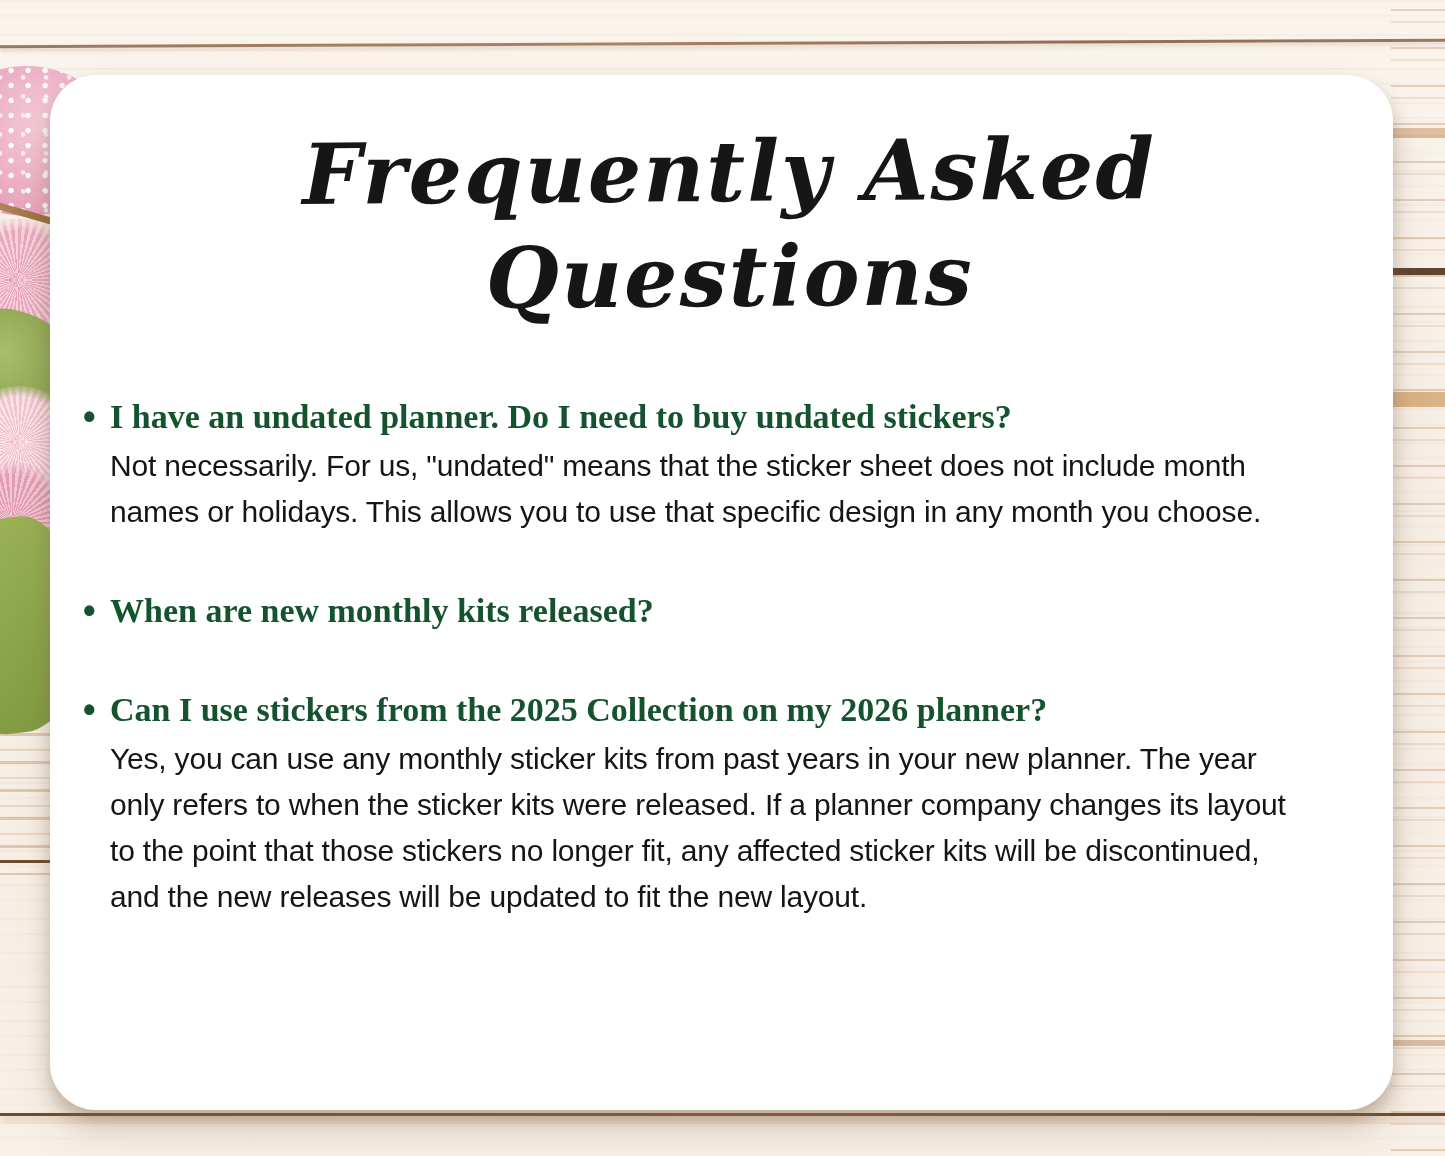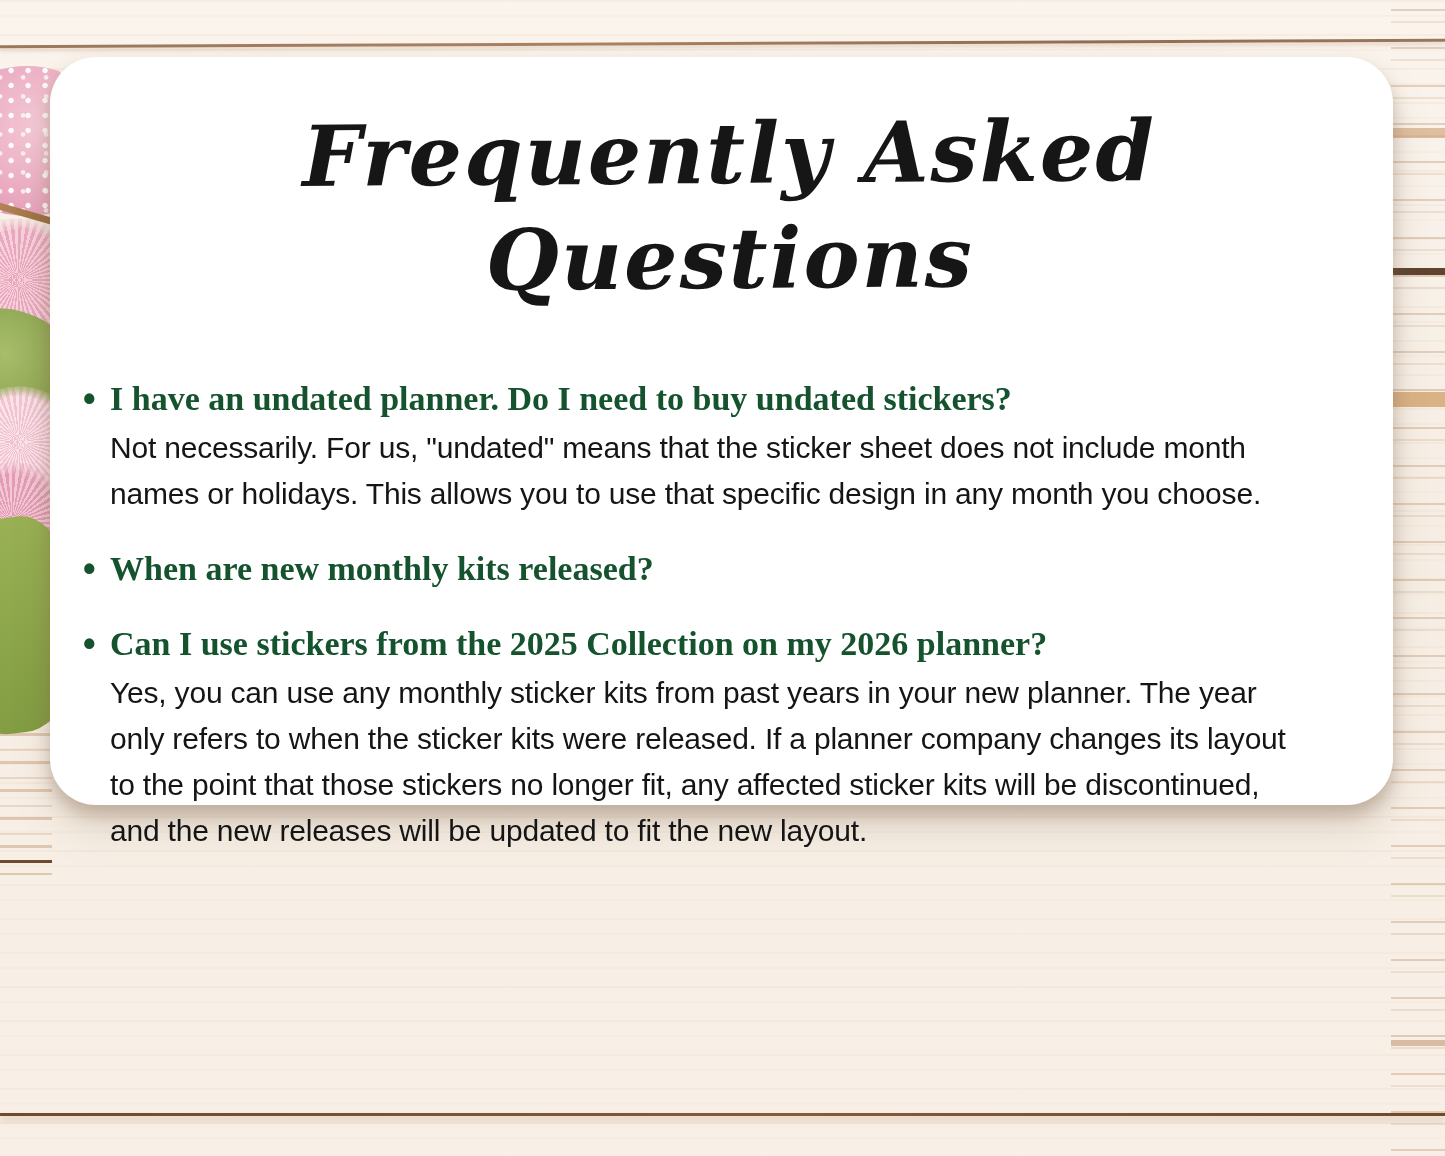--- a/index.html
+++ b/index.html
@@ -95,22 +95,22 @@
   }
   .leaf-big {
     left: -58px; top: 458px; width: 140px; height: 215px;
     background: linear-gradient(160deg, #9db457, #7e9a40);
     border-radius: 60% 40% 55% 45% / 50% 50% 62% 38%;
     transform: rotate(-7deg);
   }
 
   
   .card {
-    position: absolute; left: 50px; top: 57px;
-    width: 1343px; height: 748px;
+    position: absolute; left: 50px; top: 75px;
+    width: 1343px; height: 1035px;
     box-sizing: border-box;
     background: #ffffff;
     border-radius: 46px;
     box-shadow: 0 10px 16px rgba(125, 98, 72, 0.35), 0 24px 38px rgba(125, 98, 72, 0.18);
     padding: 30px 44px 0 60px;
     z-index: 5;
     color: #141414;
   }
   .card-title {
     font-family: "DejaVu Serif", serif;
@@ -118,21 +118,21 @@
     font-weight: bold;
     font-size: 84px;
     line-height: 1.25;
     text-align: center;
     letter-spacing: 2px;
     margin: 14px 0 66px 0;
     color: #161616;
     transform: rotate(-0.4deg);
   }
   .faq { position: relative; max-width: 1245px; }
-  .faq + .faq { margin-top: 30px; }
+  .faq + .faq { margin-top: 54px; }
   .faq-q {
     font-family: "Liberation Serif", serif;
     font-weight: bold;
     font-size: 34px;
     line-height: 1.32;
     color: #14532d;
     position: relative;
   }
   .faq-q::before {
     content: "\2022";

